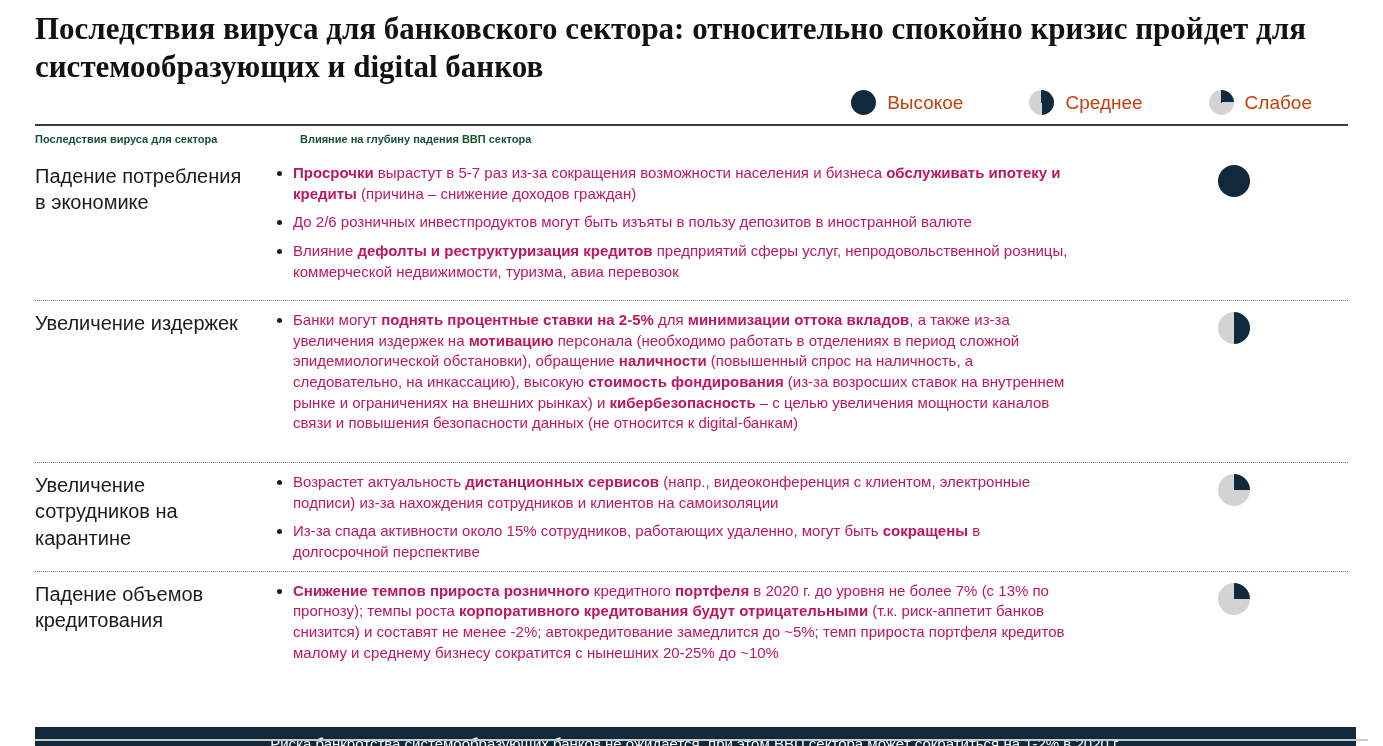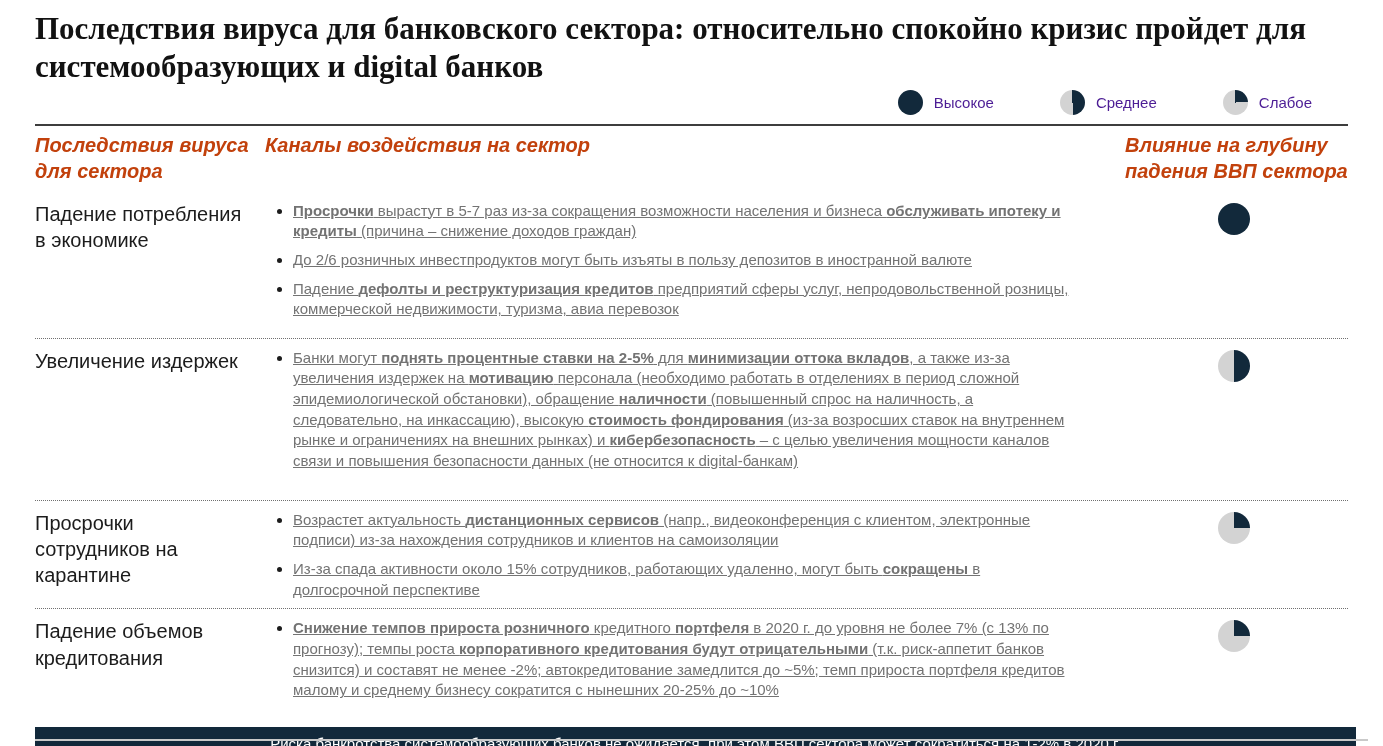--- a/index.html
+++ b/index.html
@@ -22,40 +22,40 @@
   }
   .legend {
     display: flex;
     justify-content: flex-end;
     align-items: center;
     gap: 66px;
     margin: 2px 56px 6px 0;
     height: 30px;
   }
   .legend-item { display: flex; align-items: center; gap: 11px; }
-  .legend-label { font-size: 15px; color: #4c1d95; }
+  .legend-label { font-size: 19px; color: #c2410c; }
   .ball {
     display: inline-block;
     width: 32px; height: 32px;
     border-radius: 50%;
     flex: 0 0 auto;
   }
   .legend .ball { width: 25px; height: 25px; }
   .ball.high   { background: var(--navy); }
   .ball.medium { background: conic-gradient(var(--navy) 0 180deg, var(--ballgray) 180deg 360deg); }
   .ball.weak   { background: conic-gradient(var(--navy) 0 90deg,  var(--ballgray) 90deg 360deg); }
 
   .table { margin: 0 35px; width: 1313px; }
   .thead {
     display: grid;
     grid-template-columns: 230px 825px 1fr;
     border-top: 2px solid #3d3d3d;
     padding: 6px 0 8px 0;
   }
-  .th { font-size: 20px; font-weight: 700; color: #c2410c; line-height: 1.3; font-style: italic; }
+  .th { font-size: 11px; font-weight: 700; color: #14532d; line-height: 1.3; }
   .th-impact { padding-left: 35px; }
 
   .trow {
     display: grid;
     grid-template-columns: 230px 825px 1fr;
     padding-top: 9px;
     overflow: hidden;
   }
   .trow + .trow { border-top: 1px dotted #707070; }
   .trow:nth-child(1) { min-height: 146px; }
@@ -66,24 +66,23 @@
   .col1 {
     font-size: 20px; color: #1c1c1c; line-height: 1.32;
     padding-right: 14px;
   }
   .col2 {
     list-style: disc;
     padding-left: 28px;
     padding-right: 14px;
   }
   .col2 li {
-    font-size: 15px; color: #737373;
+    font-size: 15px; color: #be185d;
     line-height: 1.38;
     margin-bottom: 8px;
-    text-decoration: underline;
   }
   .col2 li::marker { color: #1c1c1c; }
   .col2 b { font-weight: 700; }
   .col3 .ball { margin-left: 128px; margin-top: 2px; }
 
   .footer-bar {
     position: absolute;
     top: 727px; left: 35px; right: 12px;
     height: 33px;
     background: var(--navy);
@@ -115,42 +114,41 @@
       </div>
       <div class="legend-item">
         <span class="ball weak"></span>
         <span class="legend-label">Слабое</span>
       </div>
     </div>
 
   <div class="table">
     <div class="thead">
       <div class="th">Последствия вируса для сектора</div>
-      <div class="th">Каналы воздействия на сектор</div>
       <div class="th th-impact">Влияние на глубину падения ВВП сектора</div>
     </div>
     <div id="table-body">
         <div class="trow">
           <div class="col1">Падение потребления в экономике</div>
           <ul class="col2">
             <li><b>Просрочки</b><span> вырастут в 5-7 раз из-за сокращения возможности населения и бизнеса </span><b>обслуживать ипотеку и кредиты</b><span> (причина – снижение доходов граждан)</span></li>
             <li><span>До 2/6 розничных инвестпродуктов могут быть изъяты в пользу депозитов в иностранной валюте</span></li>
-            <li><span>Падение </span><b>дефолты и реструктуризация кредитов</b><span> предприятий сферы услуг, непродовольственной розницы, коммерческой недвижимости, туризма, авиа перевозок</span></li>
+            <li><span>Влияние </span><b>дефолты и реструктуризация кредитов</b><span> предприятий сферы услуг, непродовольственной розницы, коммерческой недвижимости, туризма, авиа перевозок</span></li>
           </ul>
           <div class="col3"><span class="ball high"></span></div>
         </div>
         <div class="trow">
           <div class="col1">Увеличение издержек</div>
           <ul class="col2">
             <li><span>Банки могут </span><b>поднять процентные ставки на 2-5%</b><span> для </span><b>минимизации оттока вкладов</b><span>, а также из-за увеличения издержек на </span><b>мотивацию</b><span> персонала (необходимо работать в отделениях в период сложной эпидемиологической обстановки), обращение </span><b>наличности</b><span> (повышенный спрос на наличность, а следовательно, на инкассацию), высокую </span><b>стоимость фондирования</b><span> (из-за возросших ставок на внутреннем рынке и ограничениях на внешних рынках) и </span><b>кибербезопасность</b><span> – с целью увеличения мощности каналов связи и повышения безопасности данных (не относится к digital-банкам)</span></li>
           </ul>
           <div class="col3"><span class="ball medium"></span></div>
         </div>
         <div class="trow">
-          <div class="col1">Просрочки сотрудников на карантине</div>
+          <div class="col1">Увеличение сотрудников на карантине</div>
           <ul class="col2">
             <li><span>Возрастет актуальность </span><b>дистанционных сервисов</b><span> (напр., видеоконференция с клиентом, электронные подписи) из-за нахождения сотрудников и клиентов на самоизоляции</span></li>
             <li><span>Из-за спада активности около 15% сотрудников, работающих удаленно, могут быть </span><b>сокращены</b><span> в долгосрочной перспективе</span></li>
           </ul>
           <div class="col3"><span class="ball weak"></span></div>
         </div>
         <div class="trow">
           <div class="col1">Падение объемов кредитования</div>
           <ul class="col2">
             <li><b>Снижение темпов прироста розничного</b><span> кредитного </span><b>портфеля</b><span> в 2020 г. до уровня не более 7% (с 13% по прогнозу); темпы роста </span><b>корпоративного кредитования будут отрицательными</b><span> (т.к. риск-аппетит банков снизится) и составят не менее -2%; автокредитование замедлится до ~5%; темп прироста портфеля кредитов малому и среднему бизнесу сократится с нынешних 20-25% до ~10%</span></li>

